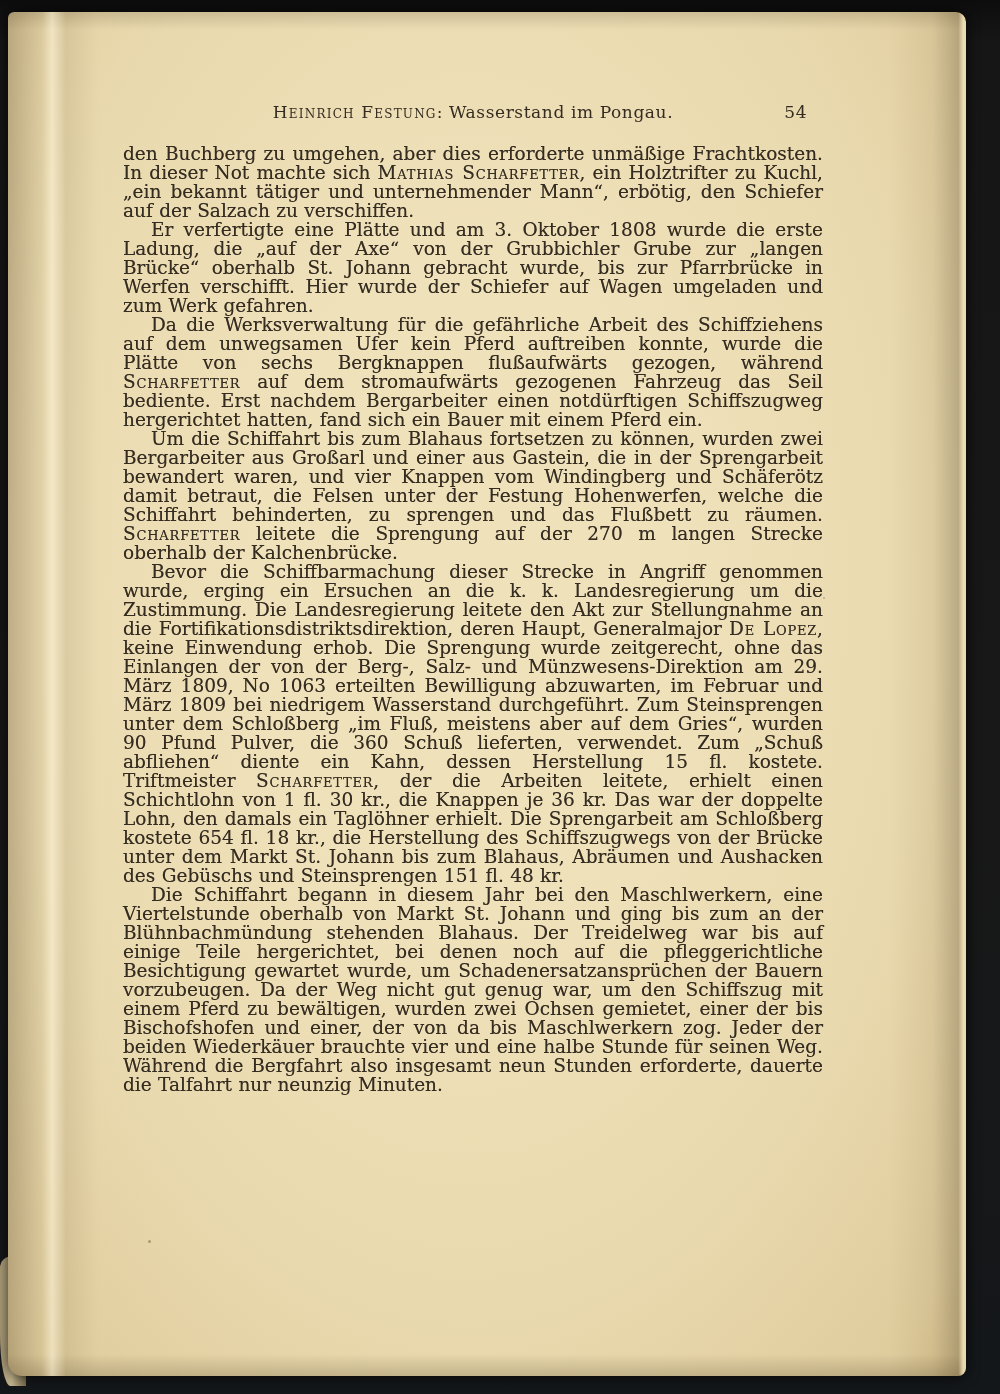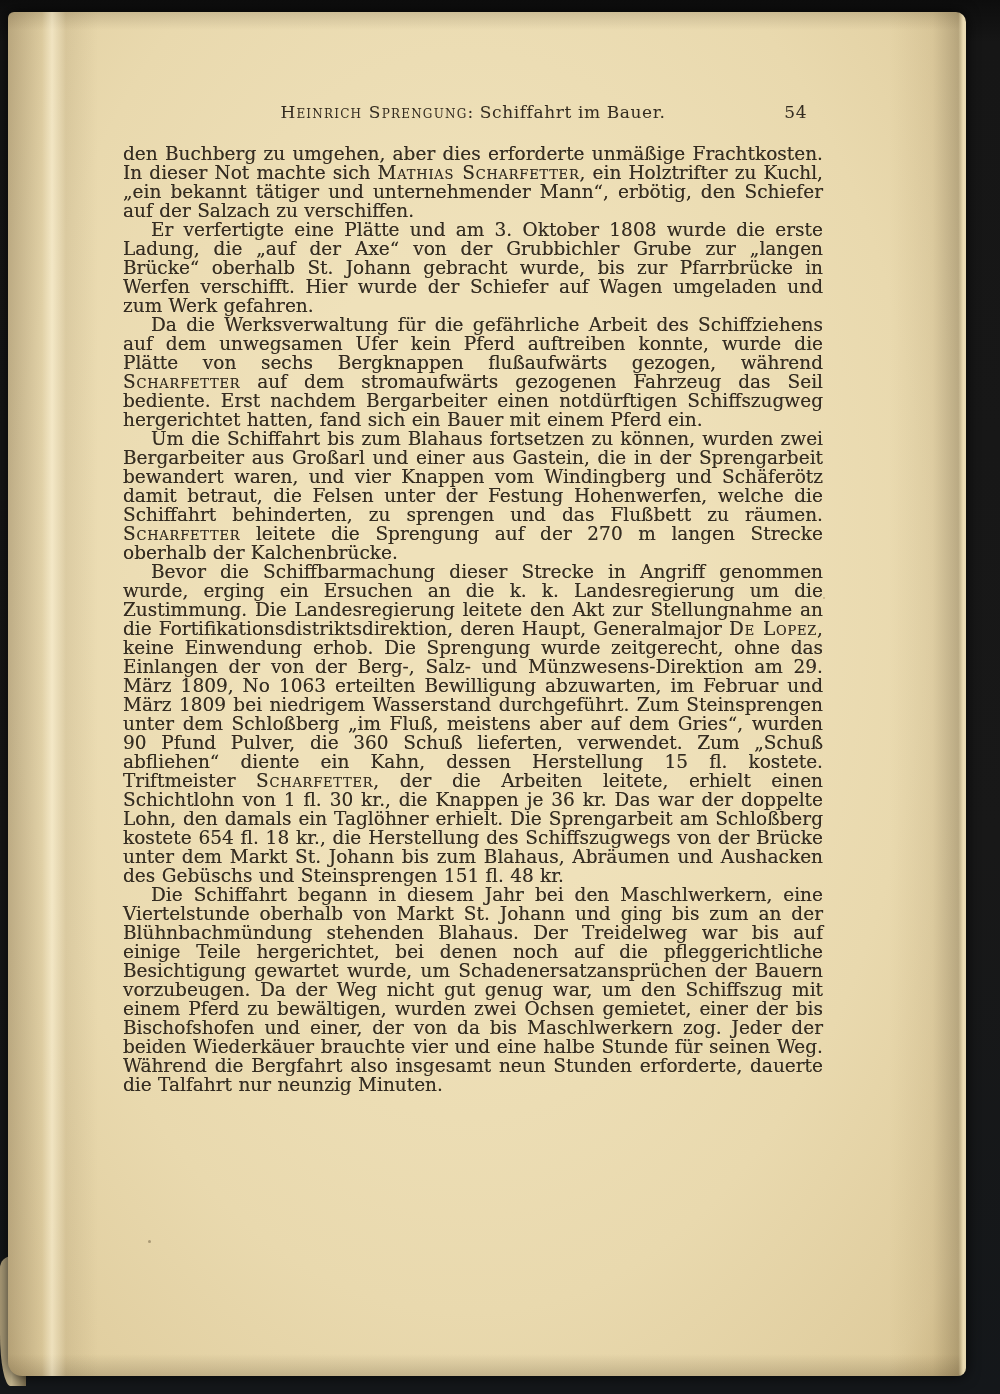--- a/index.html
+++ b/index.html
@@ -113,21 +113,21 @@
 <div class="page-curl"></div>
 
 <div class="page">
   <div class="speck s1"></div>
   <div class="speck s2"></div>
   <div class="speck s3"></div>
 
   <div class="content">
 
     <div class="running-head">
-      <span class="sc">Heinrich Sprengung</span><span>: Schiffahrt im Bauer.</span>
+      <span class="sc">Heinrich Festung</span><span>: Wasserstand im Pongau.</span>
       <span class="folio">54</span>
     </div>
 
     <div class="body-text">
 
       <p><span>den Buchberg zu umgehen, aber dies erforderte unmäßige Frachtkosten. In dieser Not machte sich </span><span class="body-sc">Mathias Scharfetter</span><span>, ein Holztrifter zu Kuchl, „ein bekannt tätiger und unternehmender Mann“, erbötig, den Schiefer auf der Salzach zu verschiffen.</span></p>
 
       <p class="indent"><span>Er verfertigte eine Plätte und am 3. Oktober 1808 wurde die erste Ladung, die „auf der Axe“ von der Grubbichler Grube zur „langen Brücke“ oberhalb St. Johann gebracht wurde, bis zur Pfarrbrücke in Werfen verschifft. Hier wurde der Schiefer auf Wagen umgeladen und zum Werk gefahren.</span></p>
 
       <p class="indent"><span>Da die Werksverwaltung für die gefährliche Arbeit des Schiffziehens auf dem unwegsamen Ufer kein Pferd auftreiben konnte, wurde die Plätte von sechs Bergknappen flußaufwärts gezogen, während </span><span class="body-sc">Scharfetter</span><span> auf dem stromaufwärts gezogenen Fahrzeug das Seil bediente. Erst nachdem Bergarbeiter einen notdürftigen Schiffszugweg hergerichtet hatten, fand sich ein Bauer mit einem Pferd ein.</span></p>

